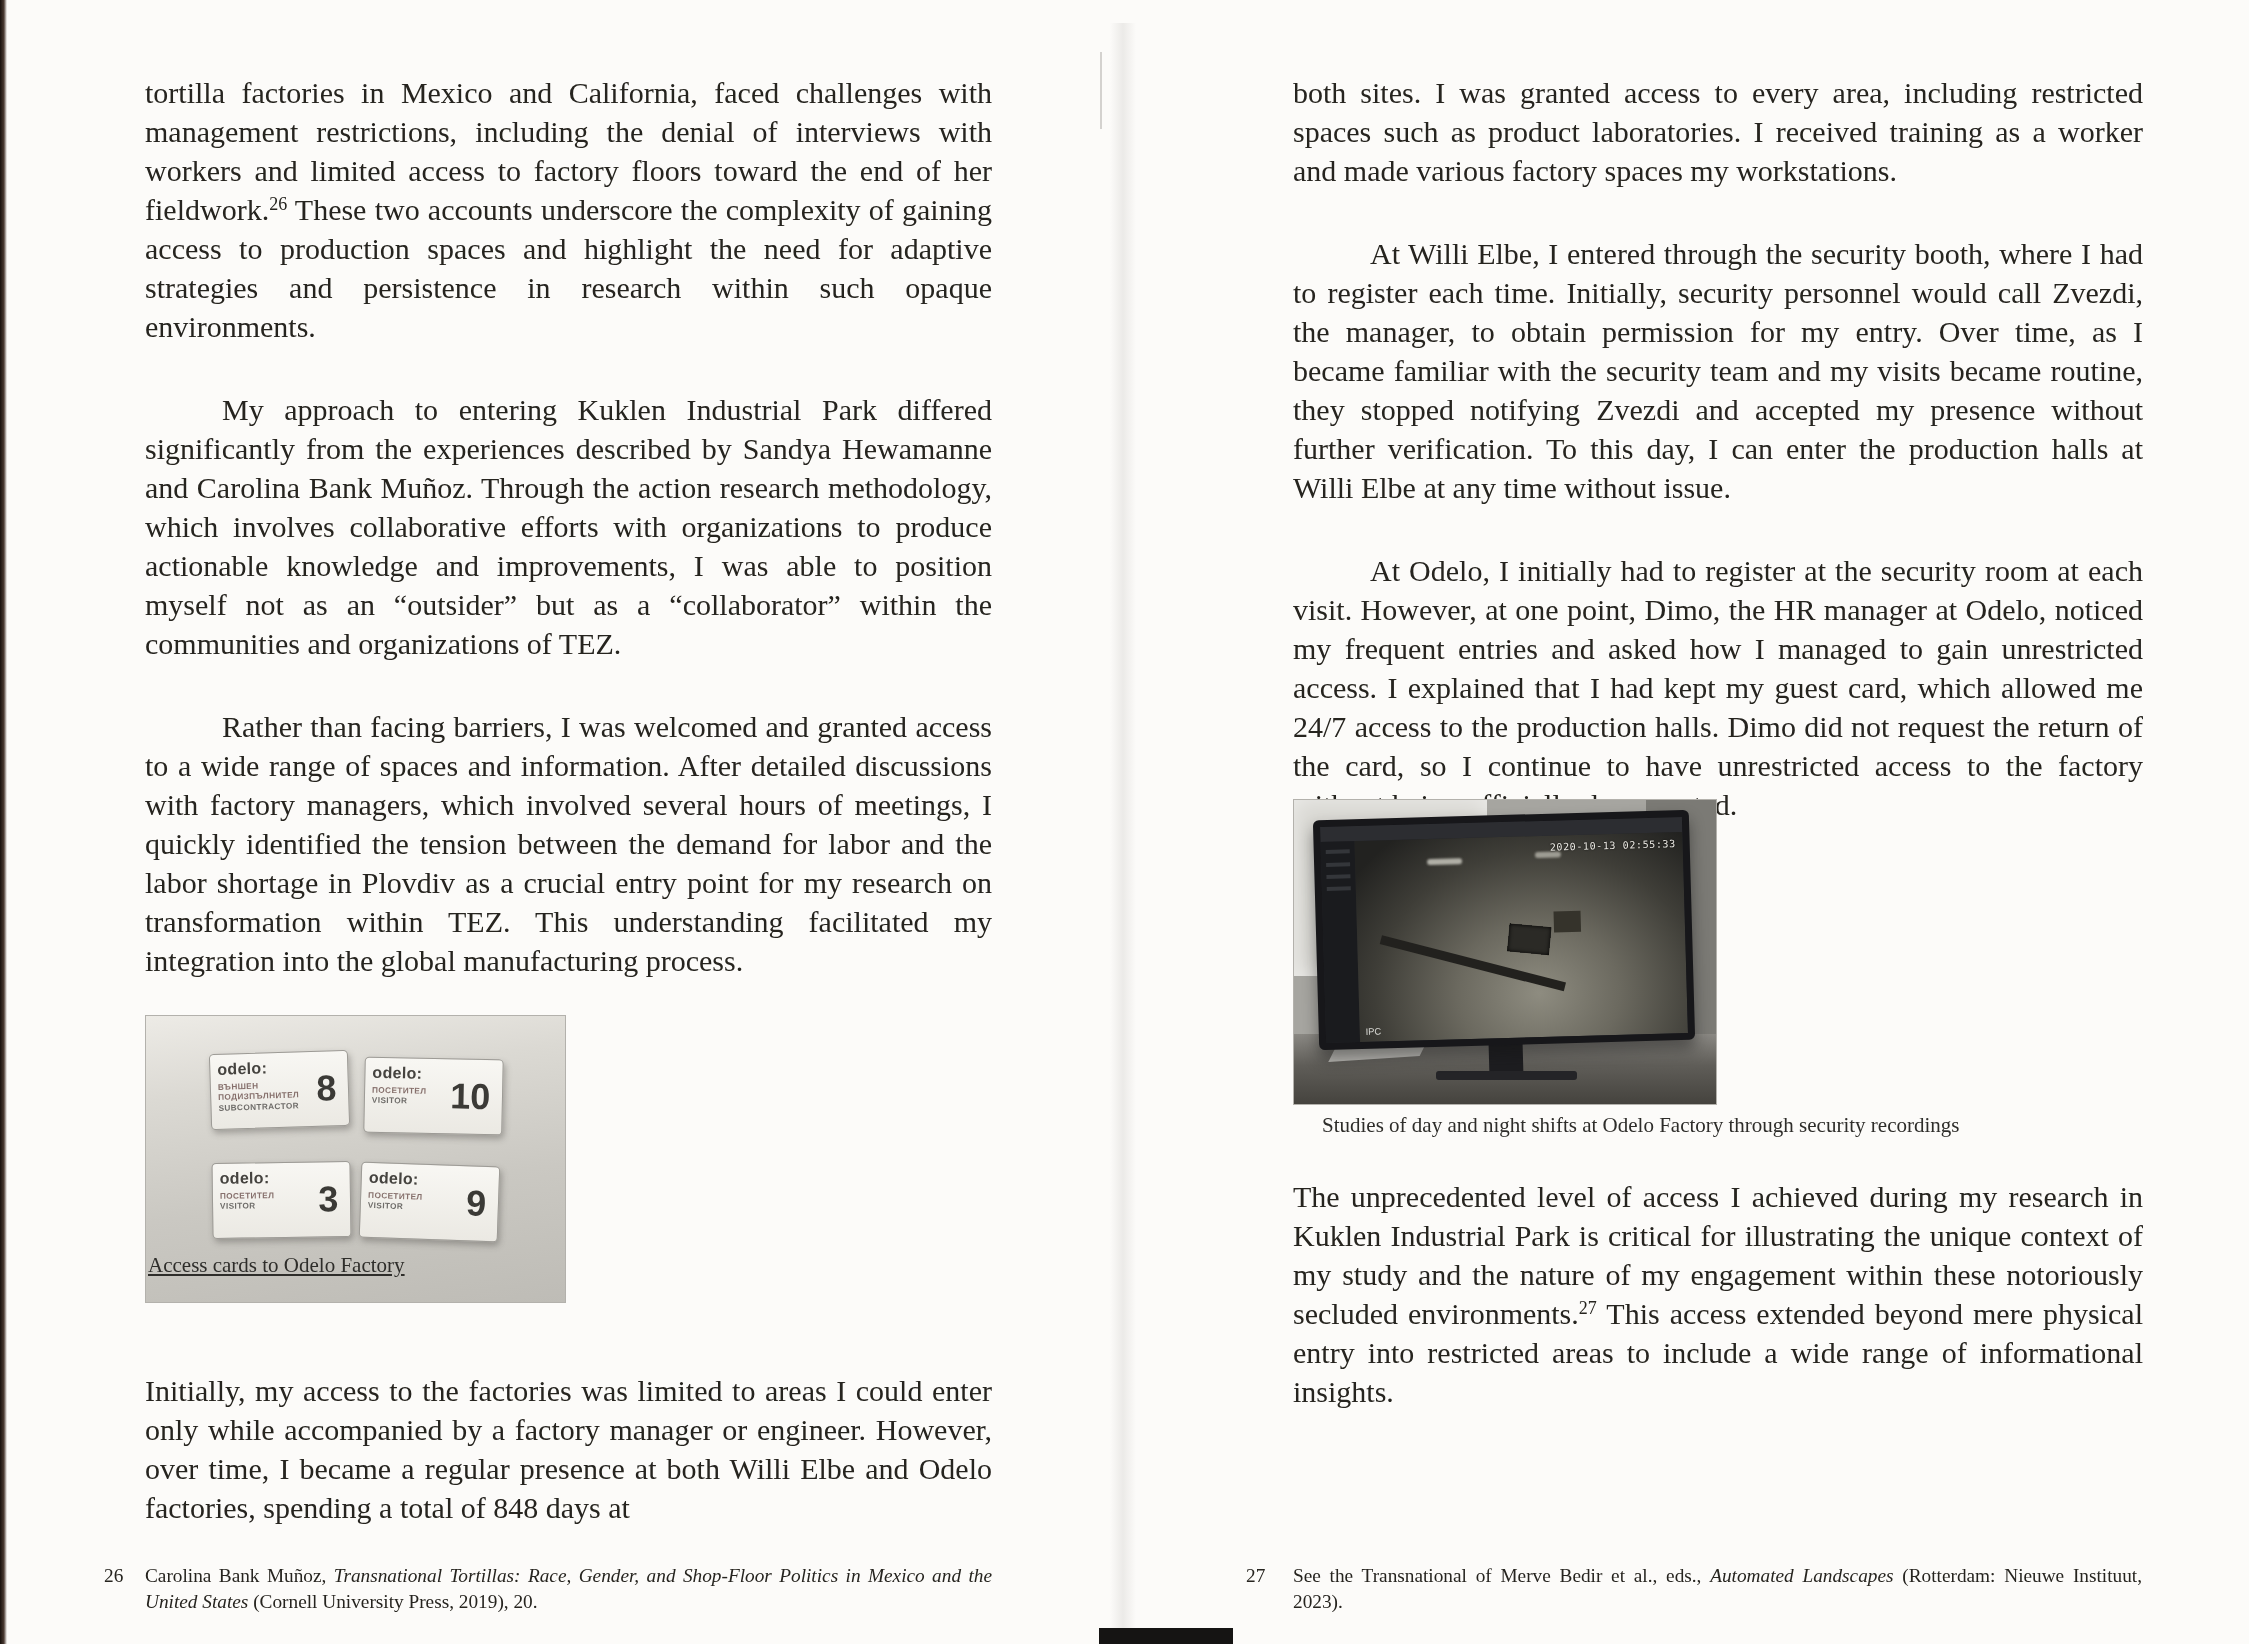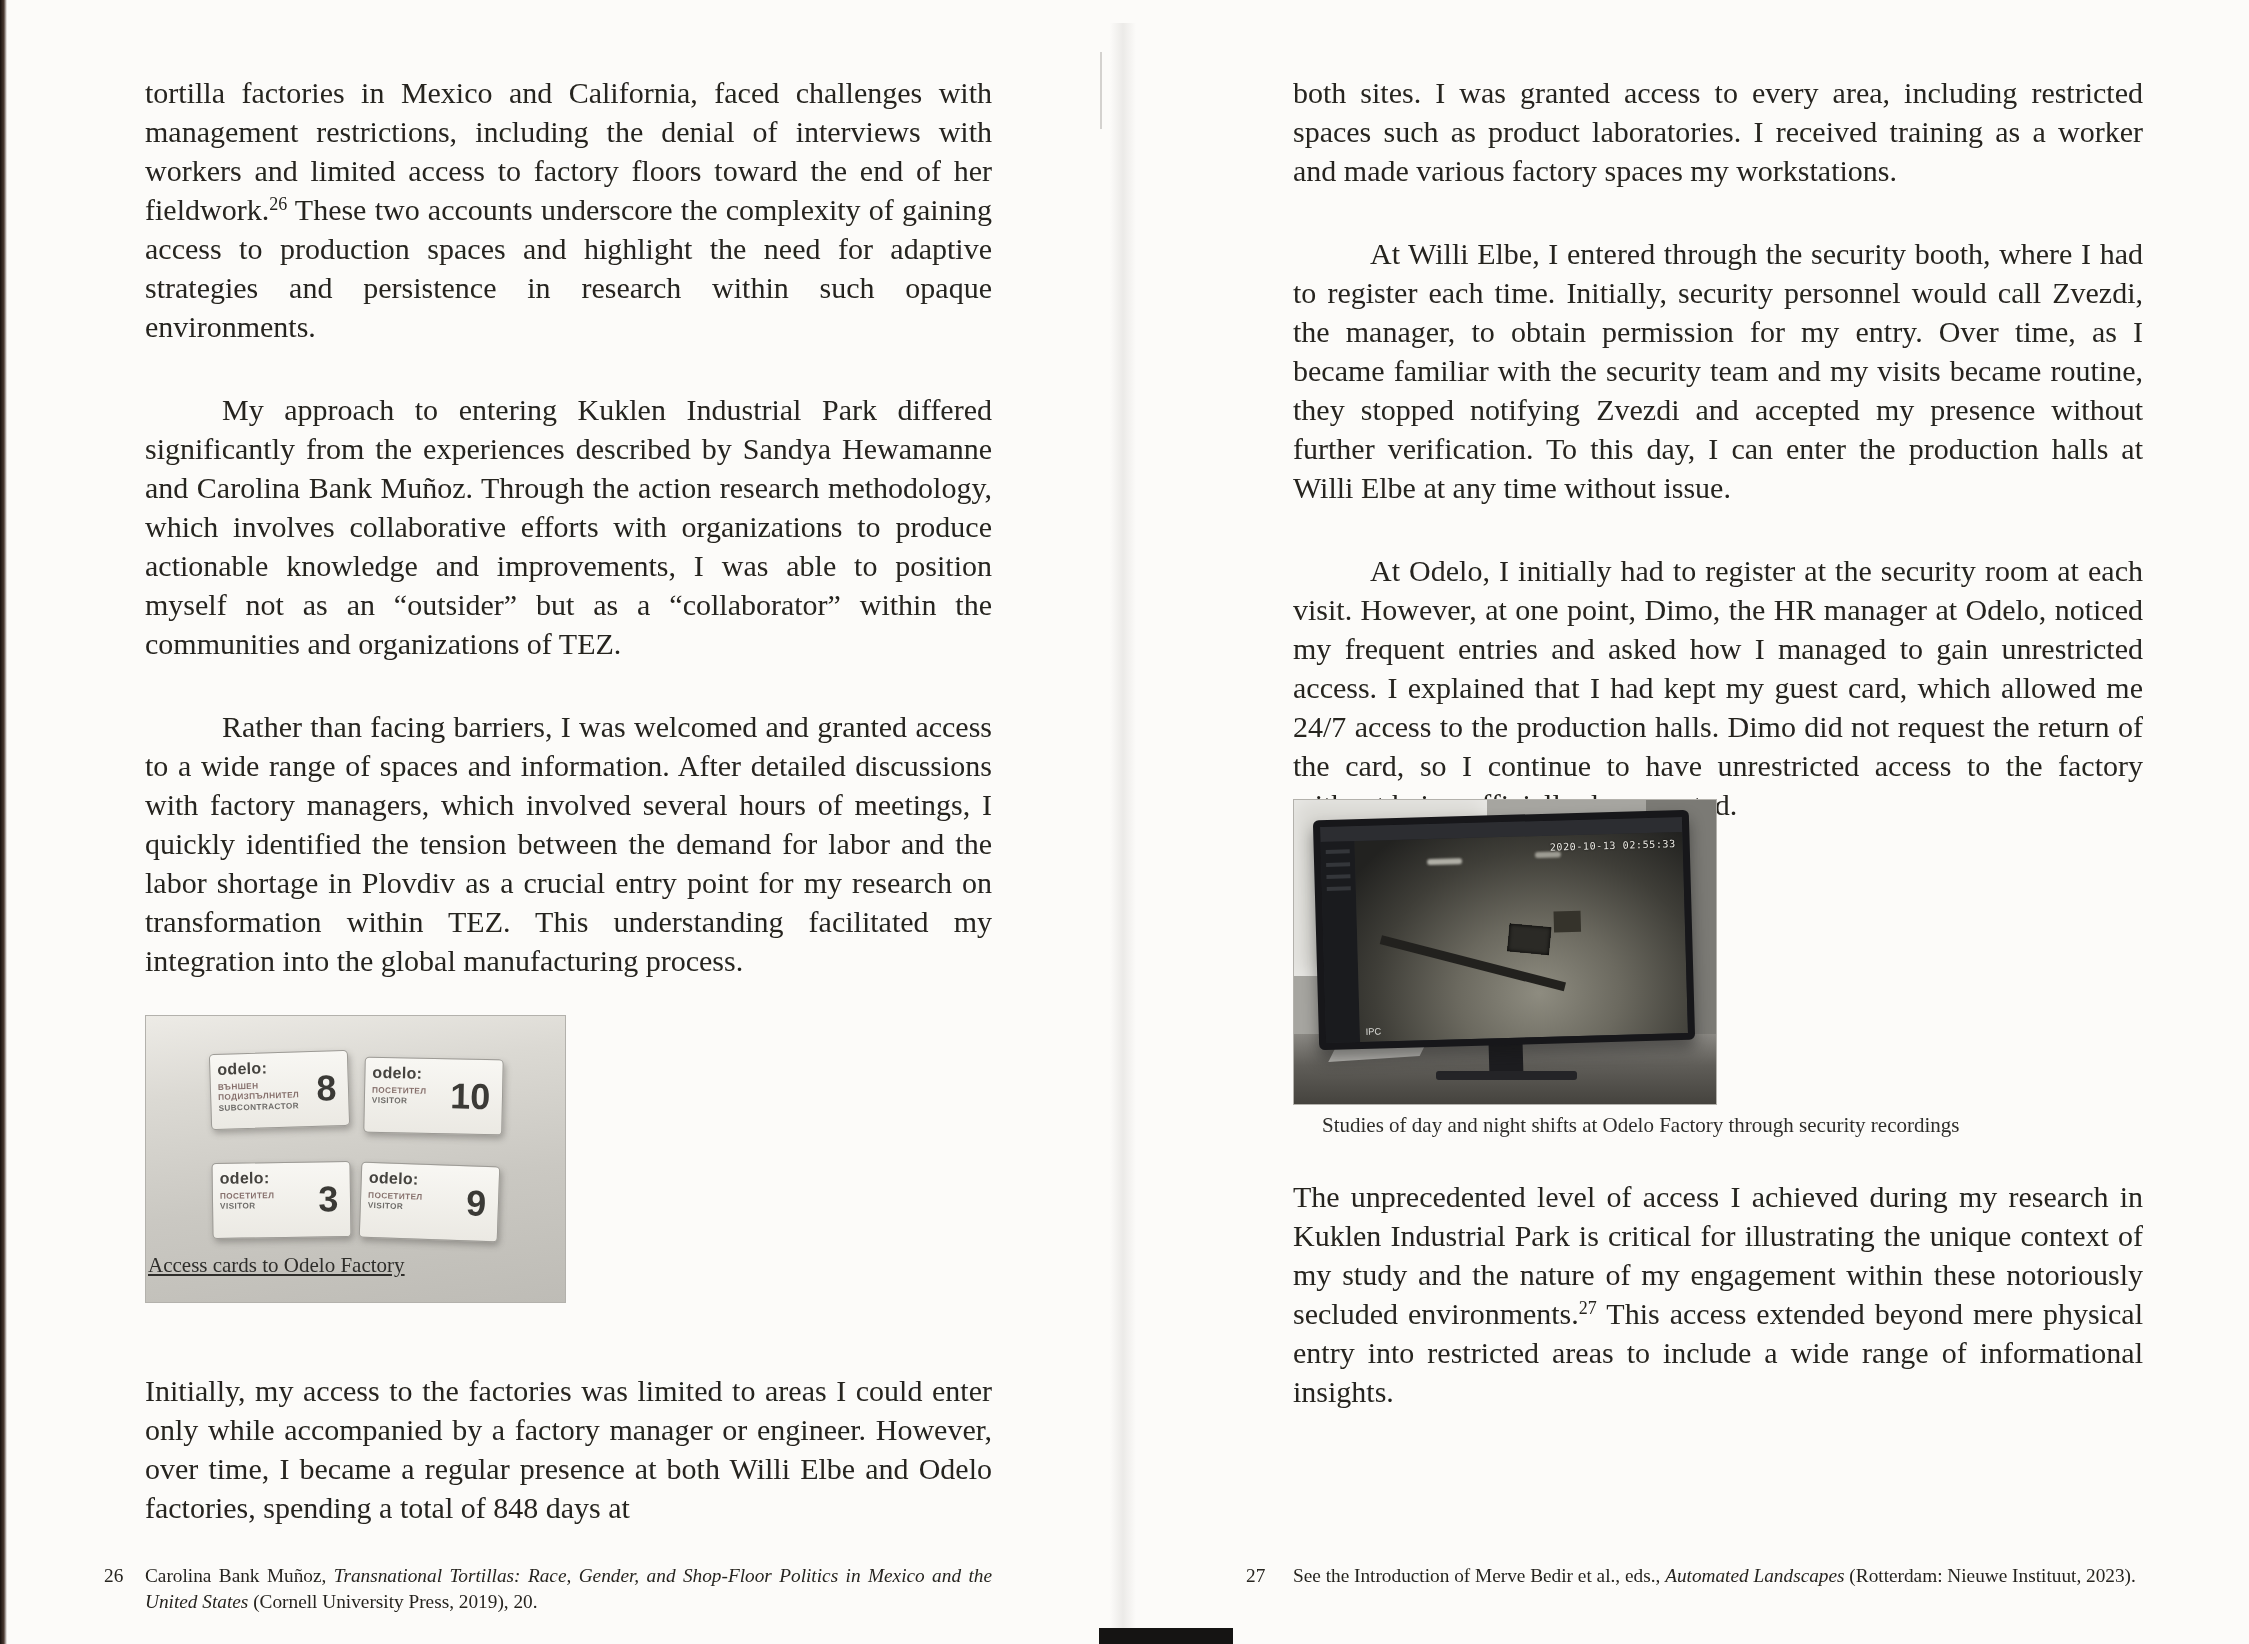--- a/index.html
+++ b/index.html
@@ -185,19 +185,19 @@
   </div>
 
   <div class="caption" style="left:1294px; top:1113px;margin-left:28px;">Studies of day and night shifts at Odelo Factory through security recordings</div>
 
   <div class="textblock" style="left:1293px; top:1177px; width:850px;">
     <p><span>The unprecedented level of access I achieved during my research in Kuklen Industrial Park is critical for illustrating the unique context of my study and the nature of my engagement within these notoriously secluded environments.</span><sup class="fn-ref">27</sup><span> This access extended beyond mere physical entry into restricted areas to include a wide range of informational insights.</span></p>
   </div>
 
   <div class="footnote" style="left:1246px; top:1563px; width:896px;">
     <span class="fn-num" style="width:47px;">27</span>
-    <span class="fn-text"><span>See the Introduction of Merve Bedir et al., eds., </span><i>Automated Landscapes</i><span> (Rotterdam: Nieuwe Instituut, 2023).</span></span>
+    <span class="fn-text"><span>See the Transnational of Merve Bedir et al., eds., </span><i>Automated Landscapes</i><span> (Rotterdam: Nieuwe Instituut, 2023).</span></span>
   </div>
 
   <div class="bottom-bar"></div>
 
 </div>
 
 
 </body></html>

